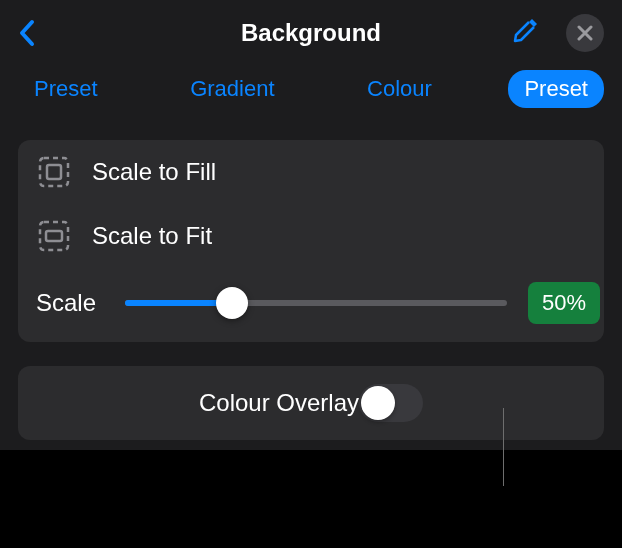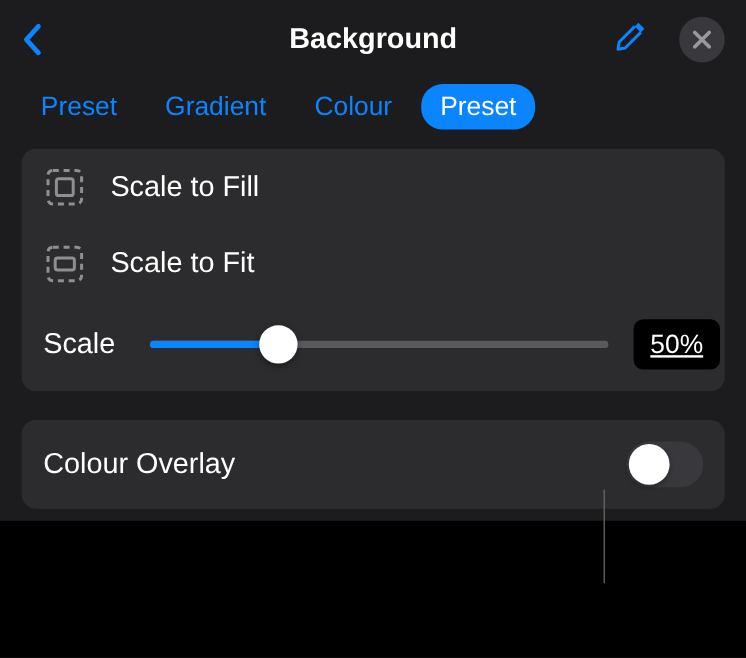--- a/index.html
+++ b/index.html
@@ -46,38 +46,38 @@
       border-radius: 50%;
       background: #39393d;
       display: flex;
       align-items: center;
       justify-content: center;
       color: #9a9a9e;
     }
     .tabs {
       display: flex;
       align-items: center;
-      justify-content: flex-start;
+      justify-content: space-between;
       padding: 8px 18px 16px 18px;
       gap: 8px;
     }
     .tab {
       font-size: 22px;
       color: #0a84ff;
       padding: 6px 16px;
       border-radius: 18px;
       white-space: nowrap;
     }
     .tab.active {
       background: #0a84ff;
       color: #fff;
     }
     .content {
       background: #2c2c2e;
-      margin: 0 18px;
+      margin: 16px 18px;
       border-radius: 12px;
       padding: 0;
       overflow: hidden;
     }
     .row {
       display: flex;
       align-items: center;
       padding: 14px 18px;
       gap: 20px;
     }
@@ -124,37 +124,36 @@
       top: 50%;
       left: 28%;
       transform: translate(-50%, -50%);
       width: 32px;
       height: 32px;
       background: #fff;
       border-radius: 50%;
       box-shadow: 0 2px 6px rgba(0,0,0,0.4);
     }
     .slider-value {
-      background: #000000;
+      background: #15803d;
       padding: 8px 14px;
       border-radius: 8px;
       font-size: 22px;
       color: #fff;
       min-width: 72px;
       text-align: center;
-      text-decoration: underline;
     }
     .overlay-section {
       background: #2c2c2e;
       margin: 24px 18px 0 18px;
       border-radius: 12px;
       padding: 18px 18px;
       display: flex;
       align-items: center;
-      justify-content: space-between;
+      justify-content: center;
     }
     .overlay-label {
       font-size: 24px;
       color: #fff;
     }
     .toggle {
       width: 64px;
       height: 38px;
       background: #39393d;
       border-radius: 19px;

